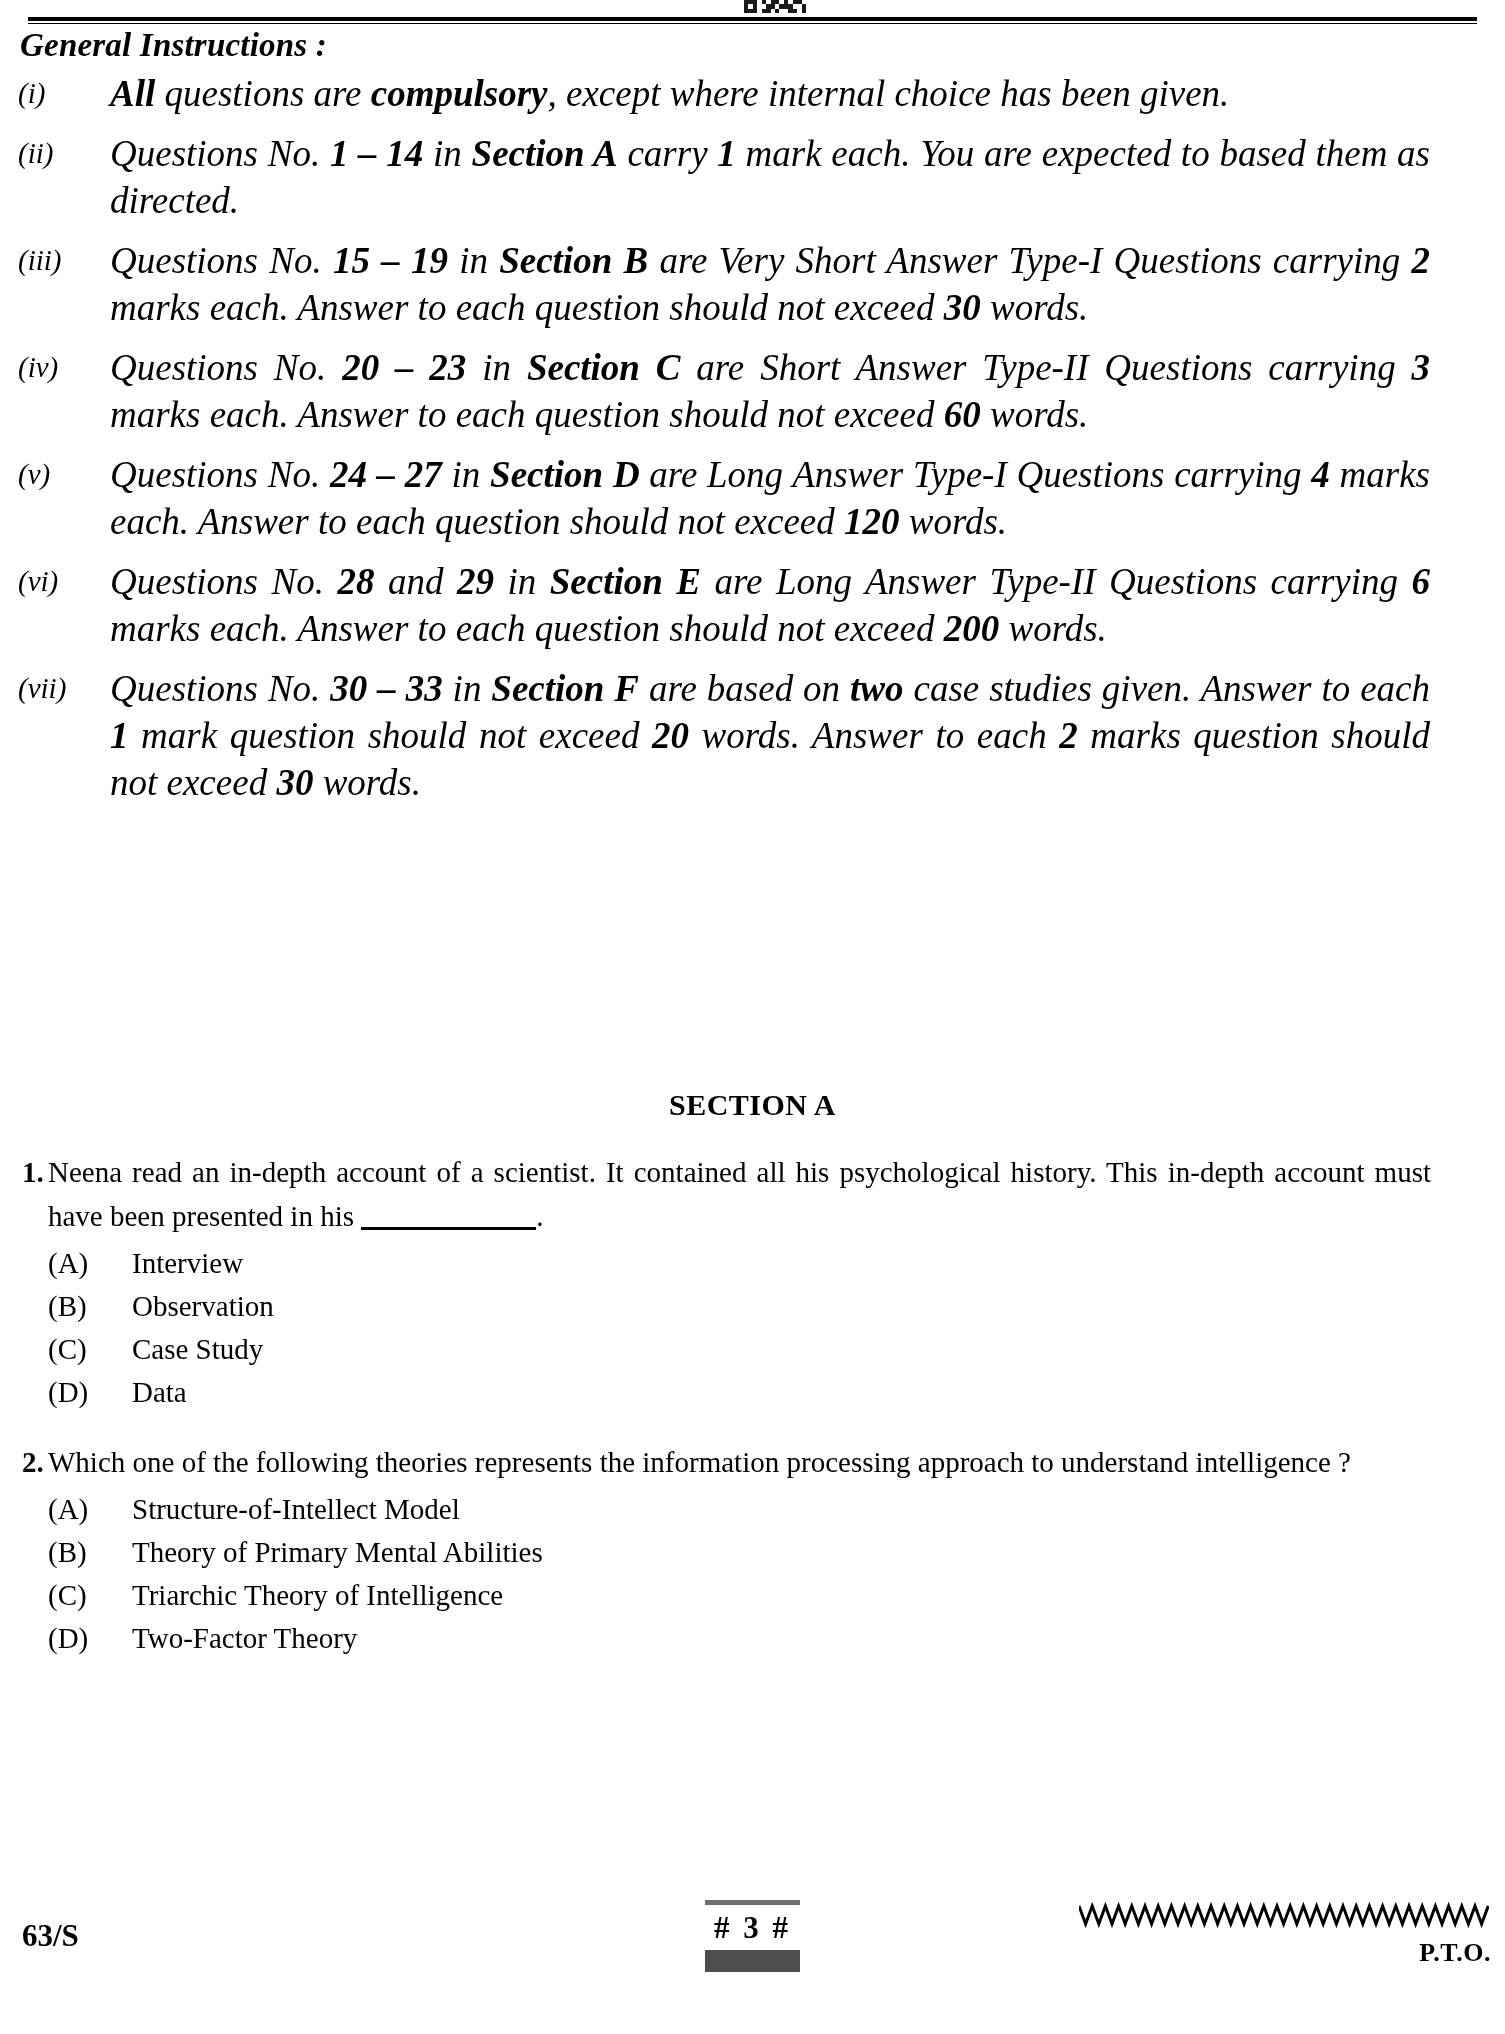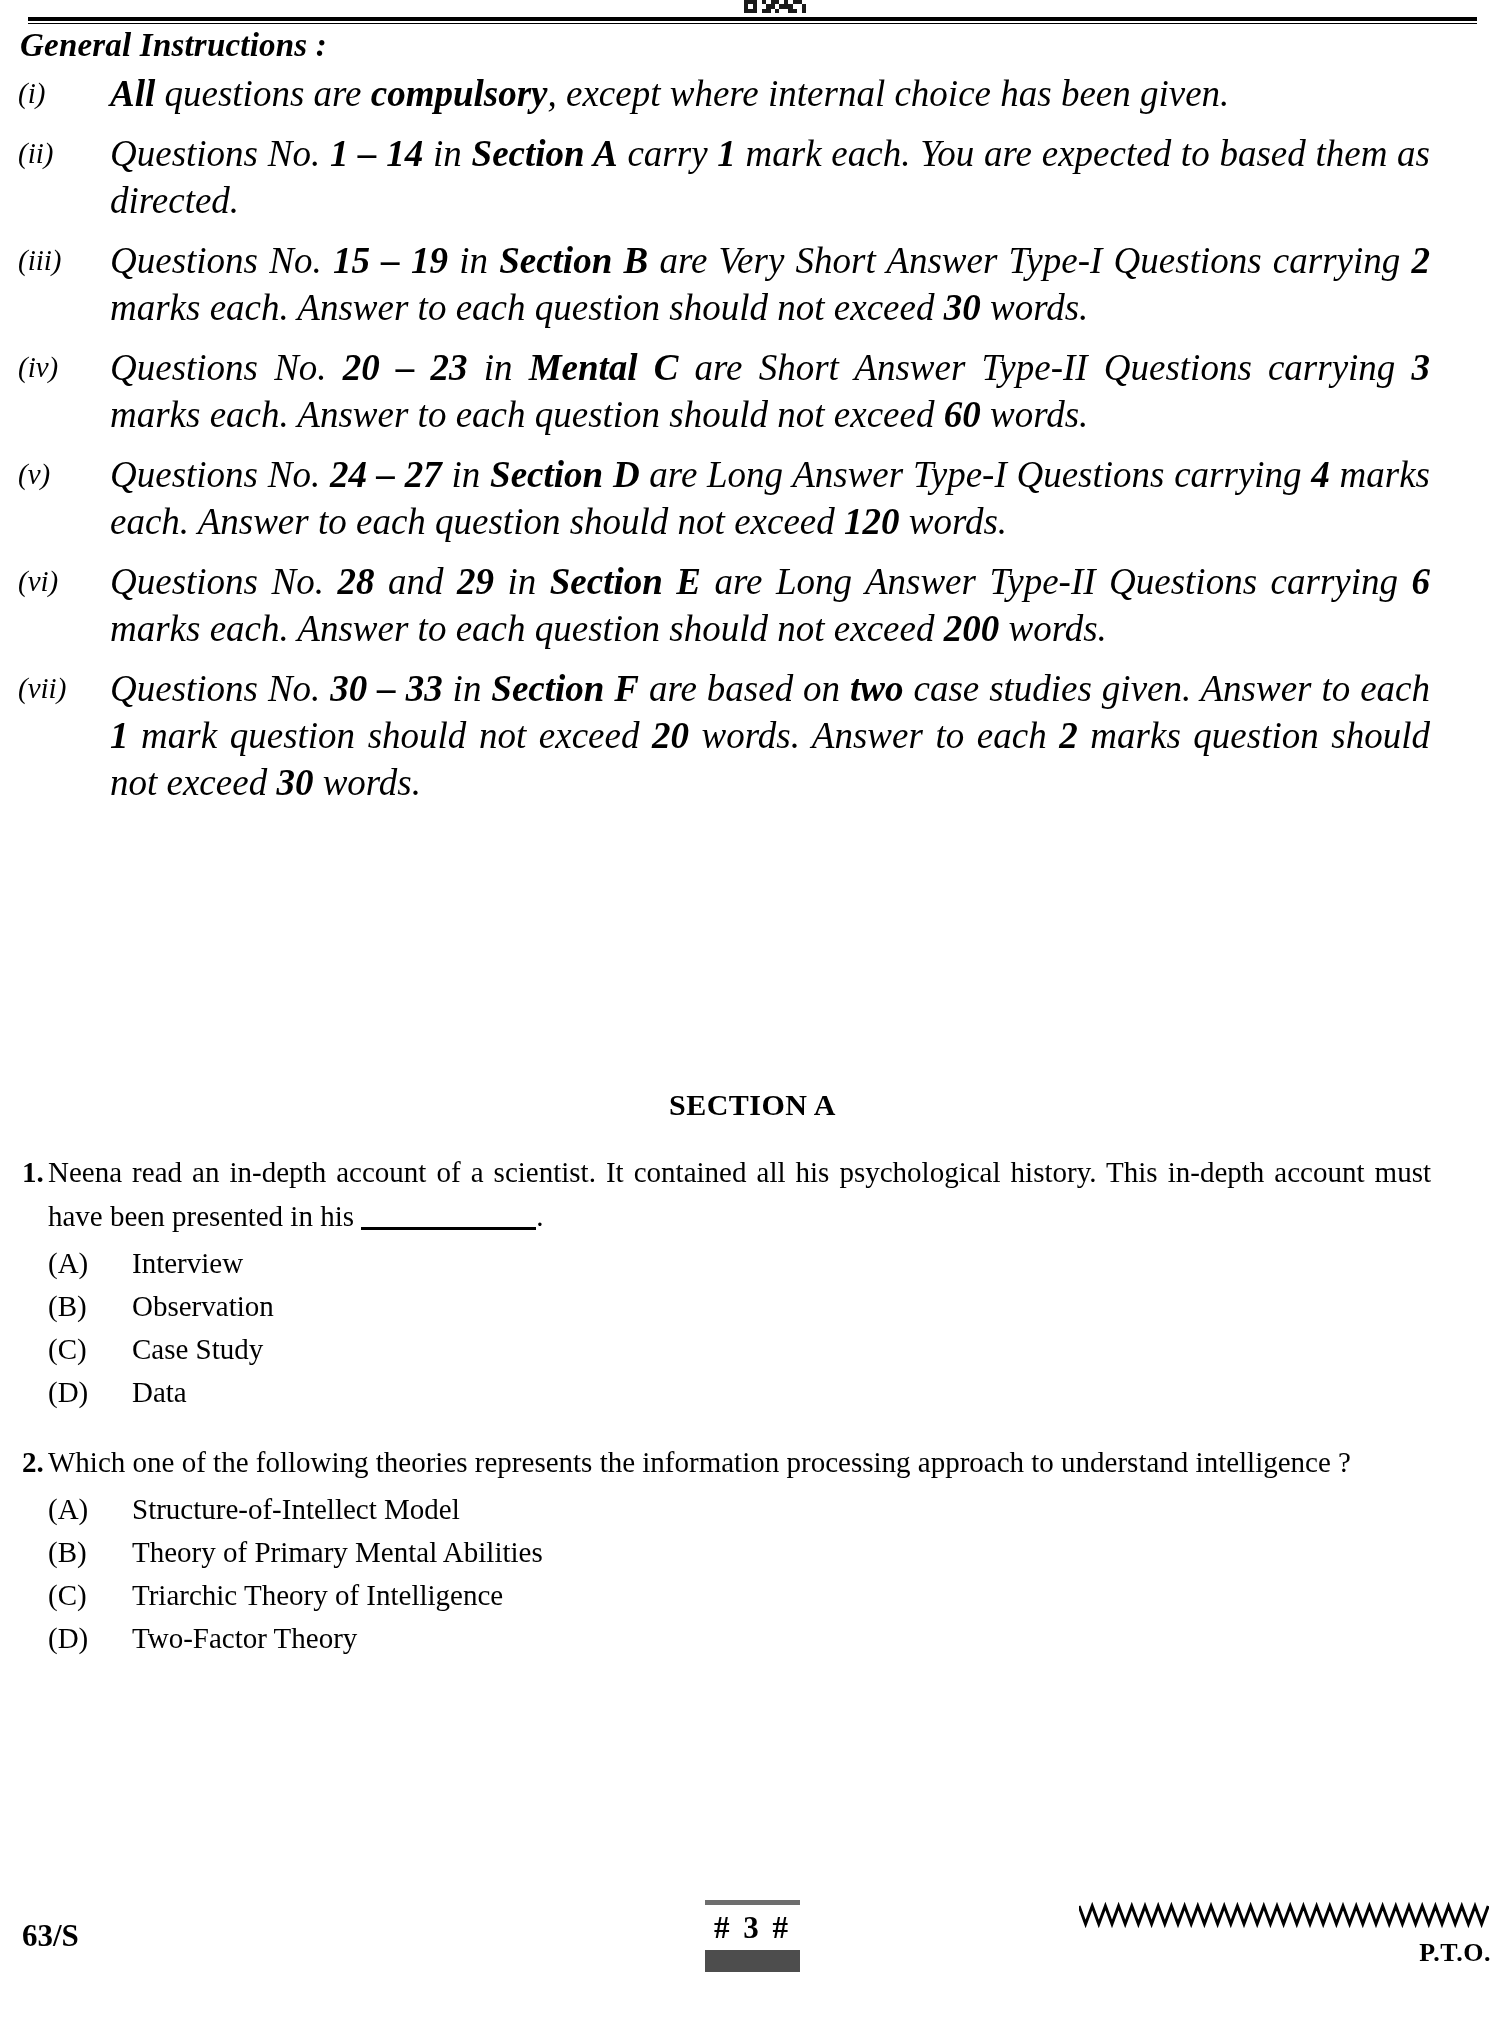--- a/index.html
+++ b/index.html
@@ -288,21 +288,21 @@
       <div class="ins-item">
         <div class="ins-marker">(ii)</div>
         <div class="ins-text"><span>Questions No. </span><b>1 – 14</b><span> in </span><b>Section A</b><span> carry </span><b>1</b><span> mark each. You are expected to based them as directed.</span></div>
       </div>
       <div class="ins-item">
         <div class="ins-marker">(iii)</div>
         <div class="ins-text"><span>Questions No. </span><b>15 – 19</b><span> in </span><b>Section B</b><span> are Very Short Answer Type-I Questions carrying </span><b>2</b><span> marks each. Answer to each question should not exceed </span><b>30</b><span> words.</span></div>
       </div>
       <div class="ins-item">
         <div class="ins-marker">(iv)</div>
-        <div class="ins-text"><span>Questions No. </span><b>20 – 23</b><span> in </span><b>Mental C</b><span> are Short Answer Type-II Questions carrying </span><b>3</b><span> marks each. Answer to each question should not exceed </span><b>60</b><span> words.</span></div>
+        <div class="ins-text"><span>Questions No. </span><b>20 – 23</b><span> in </span><b>Section C</b><span> are Short Answer Type-II Questions carrying </span><b>3</b><span> marks each. Answer to each question should not exceed </span><b>60</b><span> words.</span></div>
       </div>
       <div class="ins-item">
         <div class="ins-marker">(v)</div>
         <div class="ins-text"><span>Questions No. </span><b>24 – 27</b><span> in </span><b>Section D</b><span> are Long Answer Type-I Questions carrying </span><b>4</b><span> marks each. Answer to each question should not exceed </span><b>120</b><span> words.</span></div>
       </div>
       <div class="ins-item">
         <div class="ins-marker">(vi)</div>
         <div class="ins-text"><span>Questions No. </span><b>28</b><span> and </span><b>29</b><span> in </span><b>Section E</b><span> are Long Answer Type-II Questions carrying </span><b>6</b><span> marks each. Answer to each question should not exceed </span><b>200</b><span> words.</span></div>
       </div>
       <div class="ins-item">

